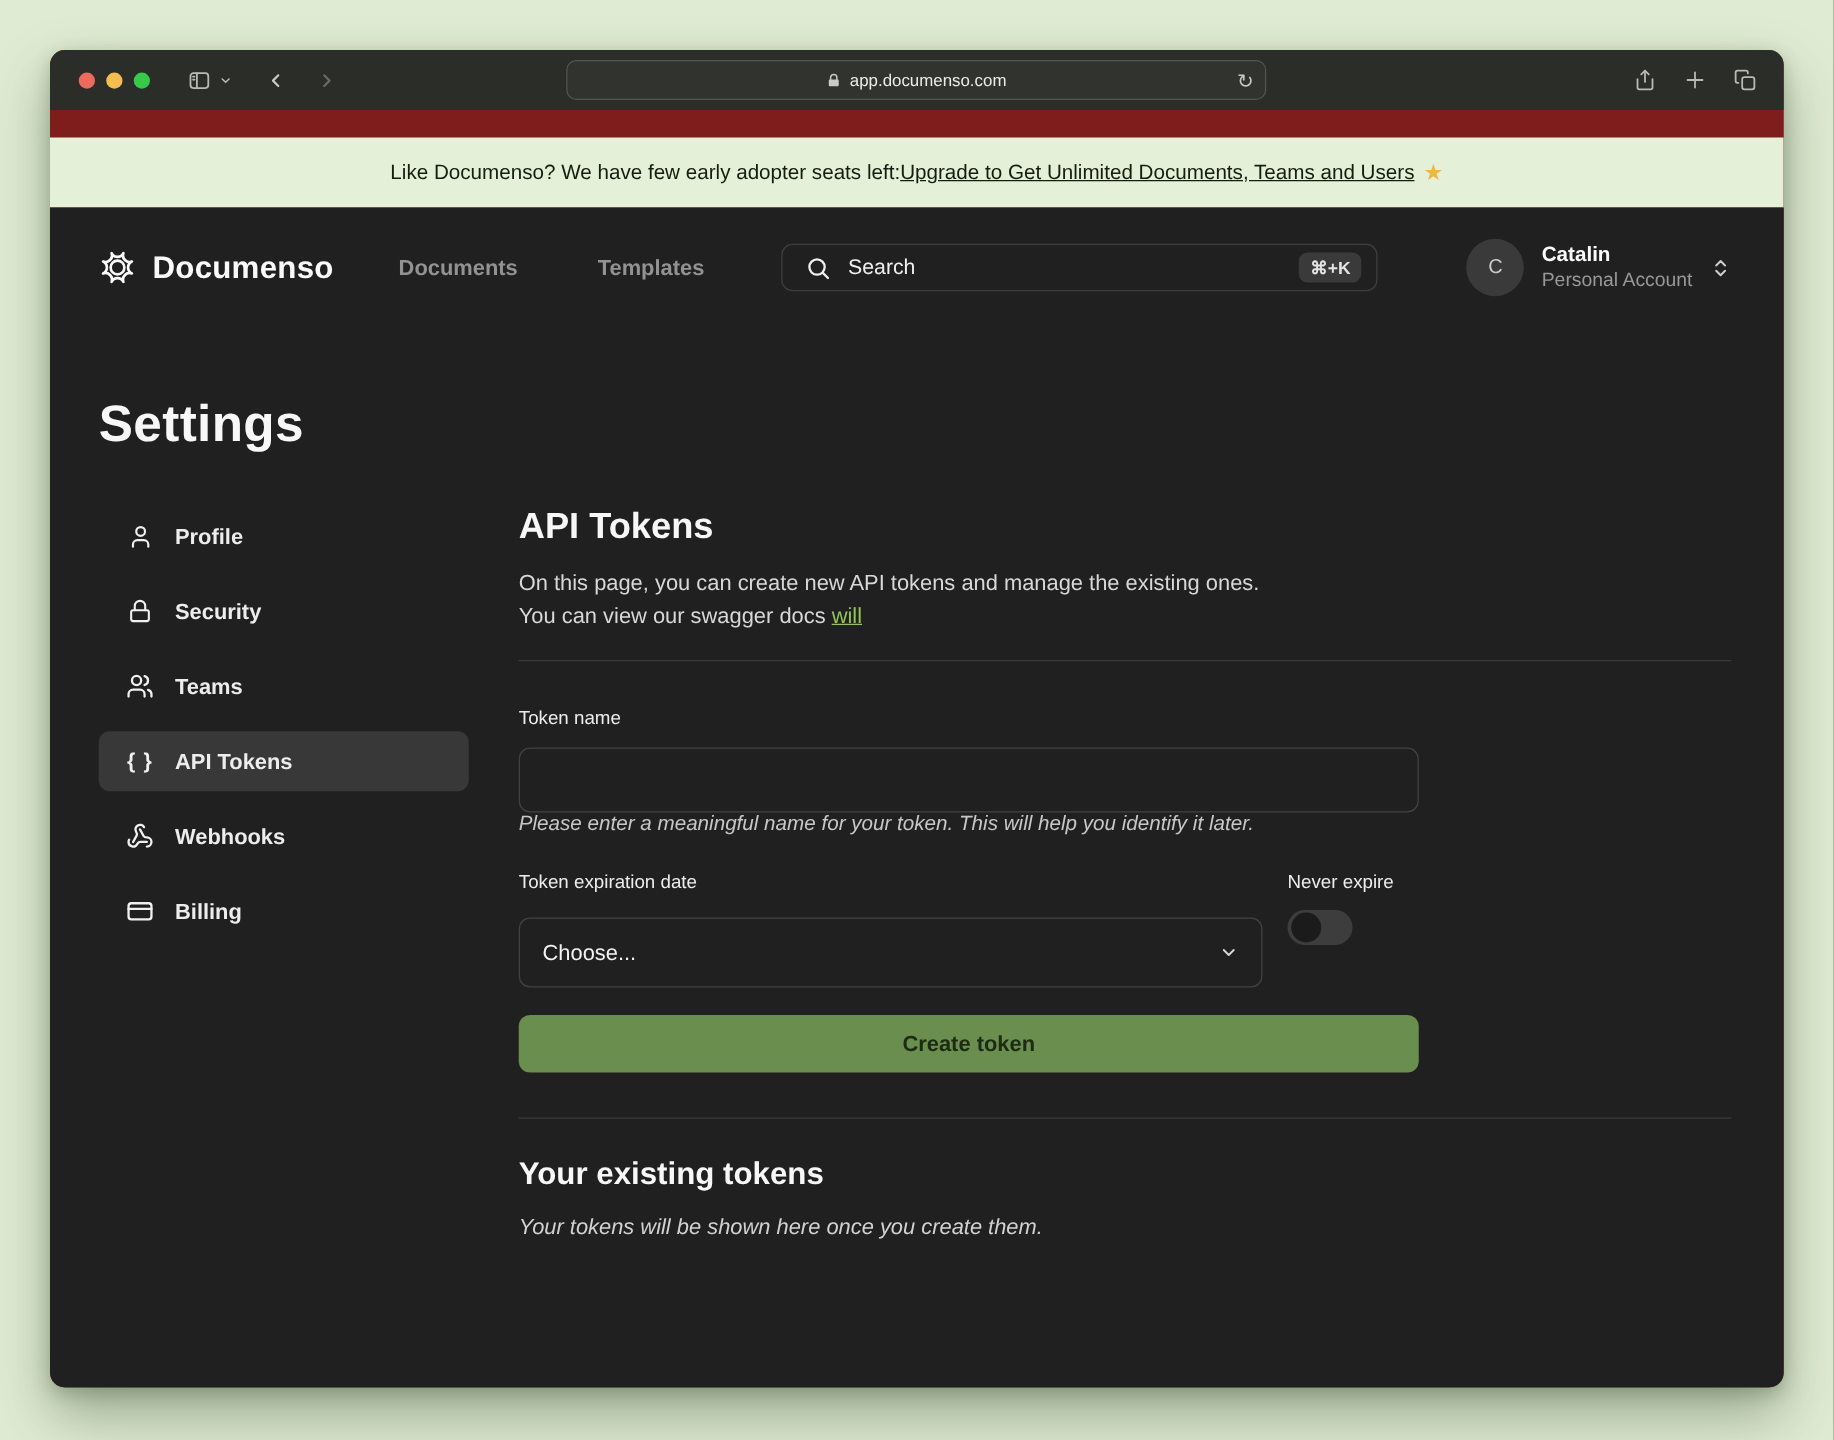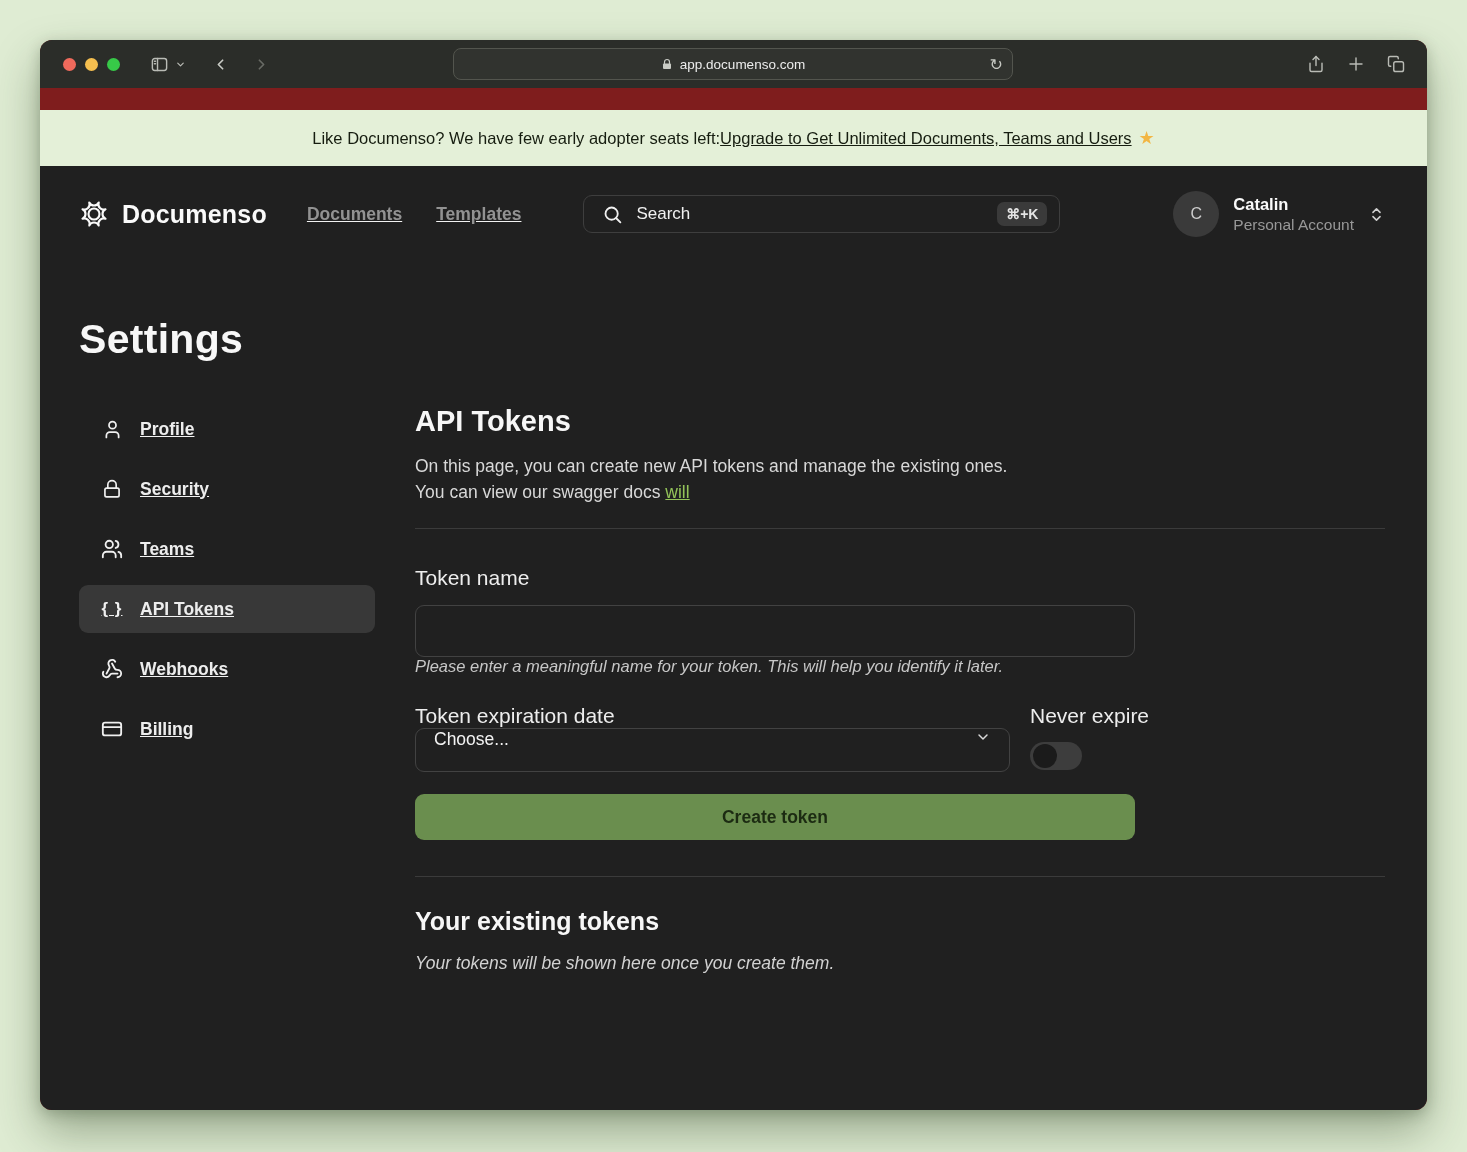--- a/index.html
+++ b/index.html
@@ -52,21 +52,21 @@
 
   
   .app { flex:1; background:#202020; color:#f2f2f2; overflow:hidden; }
 
   .app-header {
     height:96px; display:flex; align-items:center;
     padding:0 42px 0 39px;
   }
   .brand { display:flex; align-items:center; gap:13px; cursor:pointer; }
   .brand-name { font-size:25px; font-weight:700; color:#fafafa; letter-spacing:.2px; }
-  .top-nav { display:flex; gap:34px; margin-left:40px;text-decoration:underline; }
+  .top-nav { display:flex; gap:64px; margin-left:52px; }
   .top-nav .nav-link { color:#929292; font-size:17.5px; font-weight:600; cursor:pointer; }
   .searchbox {
     margin-left:62px; width:477px; height:38px;
     border:1px solid #3e3e3e; border-radius:9px;
     display:flex; align-items:center; padding:0 12px 0 18px; gap:13px;
     color:#efefef; cursor:text;
   }
   .searchbox .search-label { flex:1; font-size:17px; color:#f0f0f0; }
   .kbd {
     background:#3a3a3a; color:#e3e3e3; border-radius:7px;
@@ -84,52 +84,52 @@
   .acct-chevron { margin-left:14px; color:#cfcfcf; }
 
   .page-title {
     font-size:41px; font-weight:700; color:#f7f7f7;
     margin:54px 0 0 39px; letter-spacing:.3px;
   }
 
   .columns { display:flex; padding:42px 42px 0 39px; gap:40px; }
 
   
-  .side-nav { width:296px; flex:0 0 296px;text-decoration:underline; }
+  .side-nav { width:296px; flex:0 0 296px; }
   .side-item {
     height:48px; margin-bottom:12px; border-radius:9px;
     display:flex; align-items:center; gap:17px; padding-left:22px;
     color:#ededed; font-size:17.5px; font-weight:600; cursor:pointer;
   }
   .side-item.selected { background:#383838; }
   .side-icon { width:22px; display:flex; justify-content:center; color:#f0f0f0; }
   .braces-glyph { font-size:17px; font-weight:700; letter-spacing:1px; color:#f0f0f0; }
 
   
   .main { flex:1; min-width:0; }
   .main h2 { font-size:29px; font-weight:700; color:#f7f7f7; }
   .desc { margin-top:15px; font-size:17.5px; color:#d8d8d8; line-height:26px; }
   .desc a { color:#93c359; text-decoration:underline; cursor:pointer; }
   .divider { height:1px; background:#3b3b3b; margin-top:23px; }
 
-  .field-label { font-size:21px; font-weight:500; color:#ededed; }
+  .field-label { font-size:15px; font-weight:500; color:#ededed; }
   .token-name-block { margin-top:37px; }
   .text-input {
     margin-top:15px; width:720px; height:52px;
     background:transparent; border:1px solid #424242; border-radius:9px;
     color:#f0f0f0; font-size:17px; padding:0 16px; outline:none;
     font-family:"Liberation Sans", sans-serif;
   }
   .helper { font-style:italic; font-size:16.5px; color:#c7c7c7; }
 
   .expire-row { margin-top:28px; display:flex; }
   .expire-col { width:595px; flex:0 0 595px; }
   .select {
-    margin-top:0; height:44px; border:1px solid #424242; border-radius:9px;
-    display:flex; padding:0 18px; cursor:pointer;
+    margin-top:20px; height:56px; border:1px solid #424242; border-radius:9px;
+    display:flex; align-items:center; padding:0 18px; cursor:pointer;
   }
   .select-value { flex:1; font-size:17.5px; color:#f2f2f2; }
   .select-chevron { color:#d9d9d9; }
   .never-col { margin-left:20px; }
   .toggle {
     margin-top:14px; width:52px; height:28px; border-radius:14px;
     background:#3d3d3d; position:relative; cursor:pointer;
   }
   .toggle-knob {
     position:absolute; left:3px; top:2px; width:24px; height:24px;

